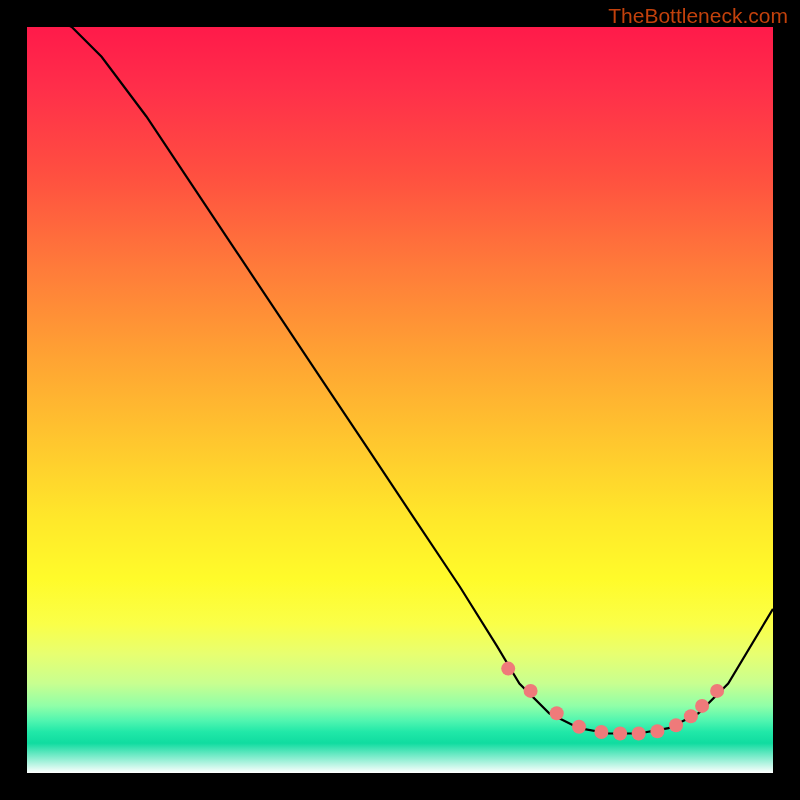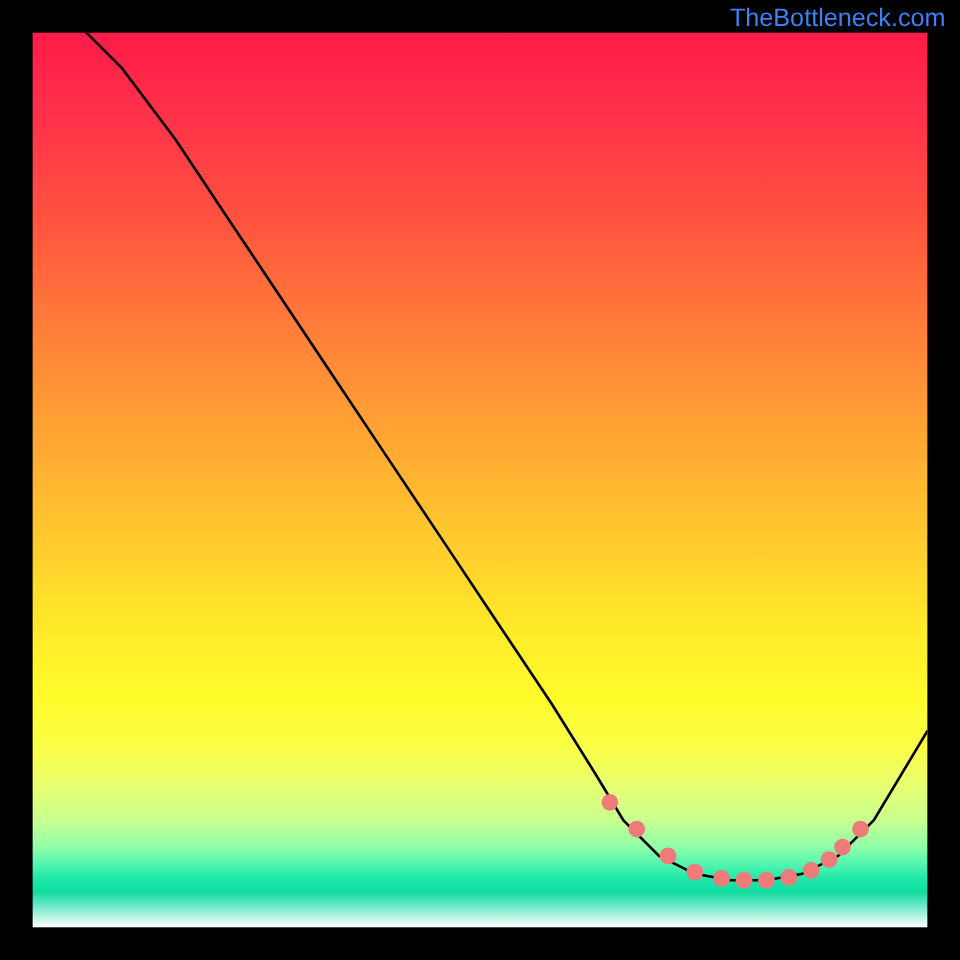--- a/index.html
+++ b/index.html
@@ -7,21 +7,21 @@
     width: 800px;
     height: 800px;
     background: #000;
     position: relative;
     font-family: Arial, sans-serif;
   }
   .watermark {
     position: absolute;
     top: 4px;
     right: 12px;
-    color: #3b82f6;
+    color: #c2410c;
     font-size: 21px;
     font-weight: normal;
     z-index: 10;
   }
   .plot-area {
     position: absolute;
     left: 27px;
     top: 27px;
     width: 746px;
     height: 746px;

